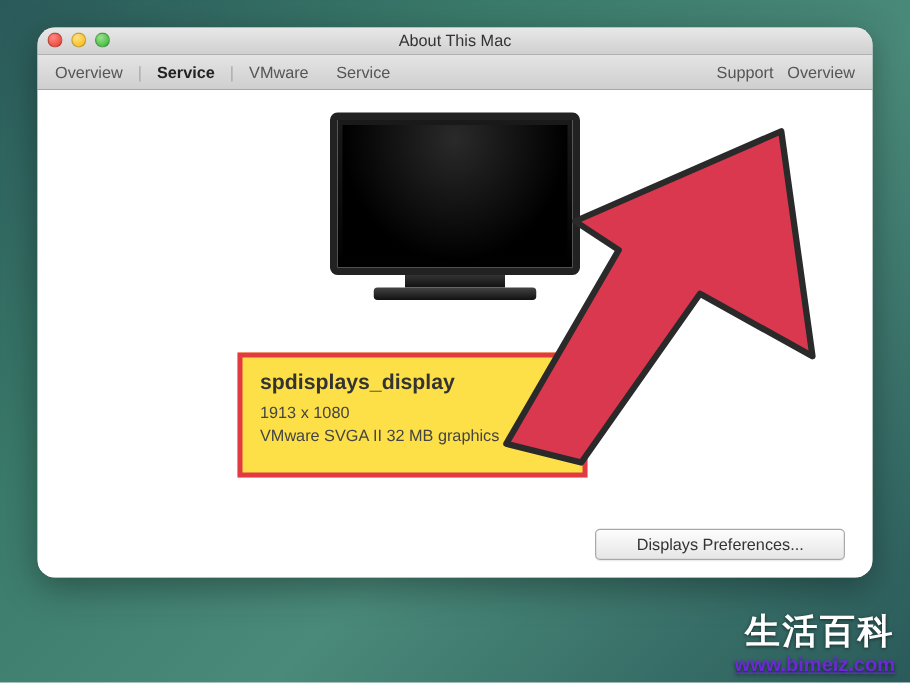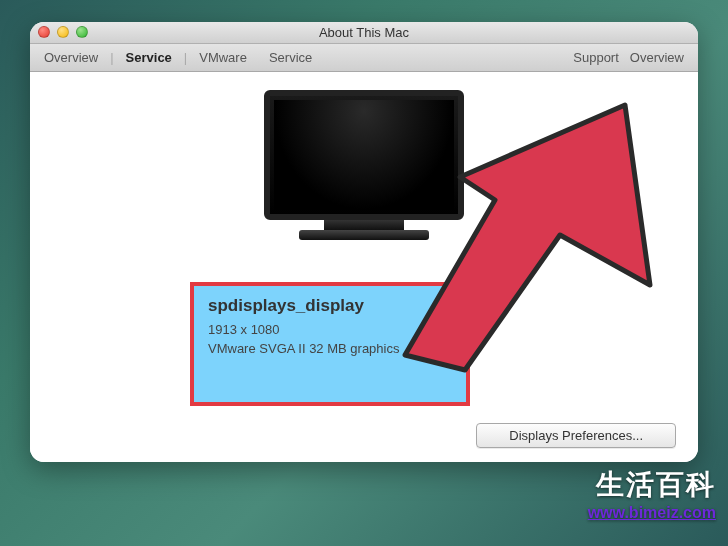--- a/index.html
+++ b/index.html
@@ -98,24 +98,24 @@
       height: 10px;
       margin: 0 auto;
       background: linear-gradient(#444, #111);
       border-radius: 3px;
     }
     .highlight-box {
       position: absolute;
       left: 160px;
       top: 210px;
       width: 280px;
-      height: 124px;
+      height: 100px;
       border: 4px solid #e23a42;
       padding: 10px 14px;
-      background: #7dd3fc;
+      background: #fde047;
     }
     .disp-title { font-size: 17px; font-weight: bold; color: #333; margin-bottom: 6px; }
     .disp-line { font-size: 13px; color: #444; margin-bottom: 4px; }
     .pref-btn {
       position: absolute;
       right: 22px;
       bottom: 14px;
       padding: 4px 32px;
       font-size: 13px;
       color: #333;
@@ -127,21 +127,21 @@
     }
     .arrow {
       position: absolute;
       left: 395px;
       top: 95px;
       pointer-events: none;
     }
     .watermark {
       position: absolute;
       right: 12px;
-      bottom: 24px;
+      bottom: 4px;
       text-align: right;
       color: #fff;
       text-shadow: 0 1px 3px rgba(0,0,0,0.6);
     }
     .wm-cn { font-size: 28px; font-weight: bold; letter-spacing: 2px; }
     .wm-url { font-size: 16px; color: #6d28d9; font-weight: bold; text-decoration: underline; }
   </style>
 </head>
 <body>
 

